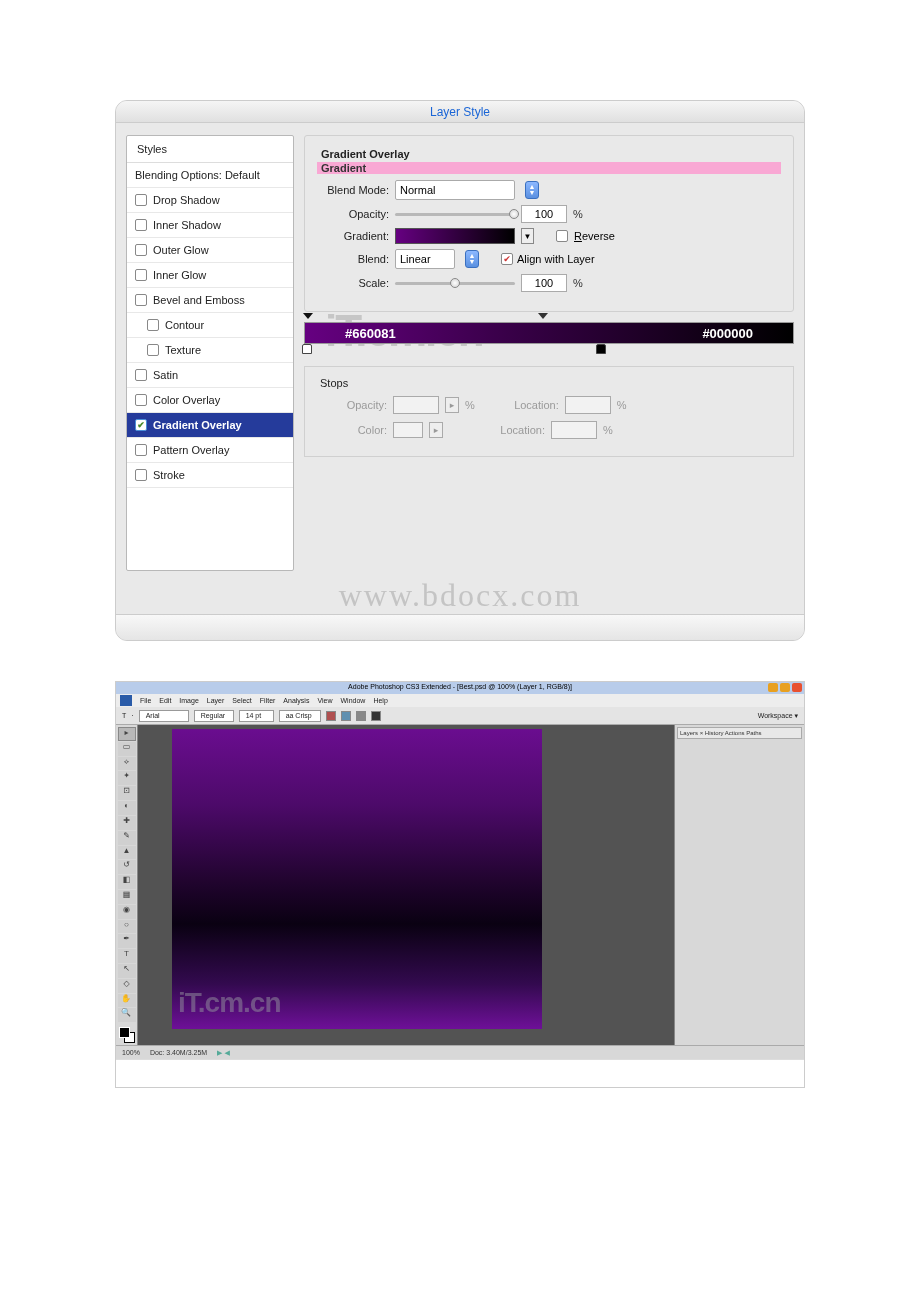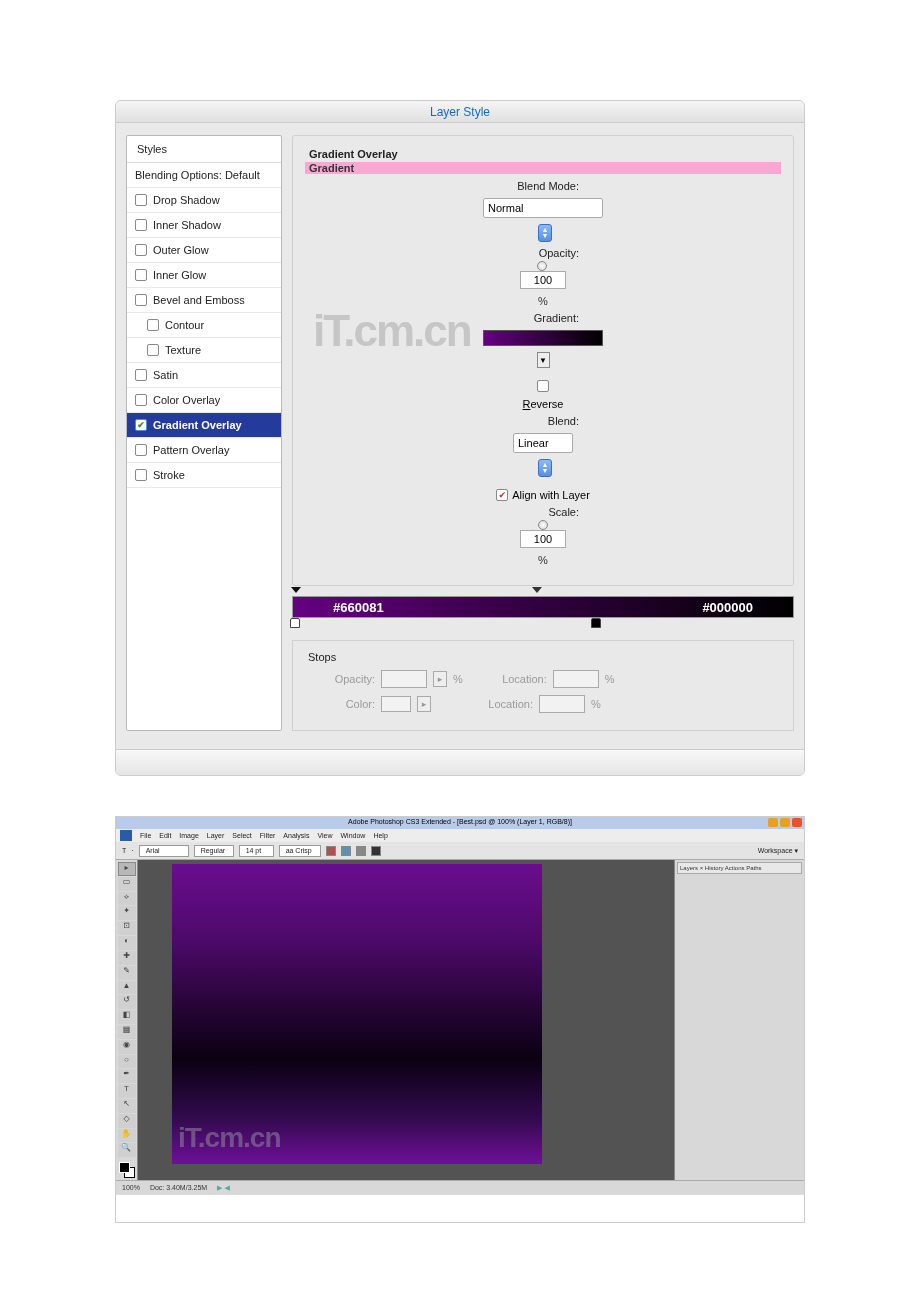--- a/index.html
+++ b/index.html
@@ -5,42 +5,42 @@
     * { box-sizing: border-box; margin: 0; padding: 0; }
     body { background: #fff; font-family: Tahoma, Arial, sans-serif; font-size: 11px; width: 920px; }
     
     .page-container { padding: 100px 115px 60px 115px; }
     
     
     .dialog {
       width: 690px;
       border: 1px solid #ccc;
       background: #e9e9e9;
-      border-radius: 6px;
+      border-radius: 12px;
       overflow: hidden;
     }
     .dialog-titlebar {
       height: 22px;
       background: linear-gradient(#f5f5f5, #e0e0e0);
       text-align: center;
       line-height: 22px;
       color: #1a65d6;
       font-size: 12px;
       border-bottom: 1px solid #ccc;
     }
     .dialog-body {
       display: flex;
       padding: 12px 10px 18px 10px;
       gap: 10px;
       position: relative;
     }
     
     
     .styles-list {
-      width: 156px;
+      width: 168px;
       background: #fff;
       border: 1px solid #b8b8b8;
       border-radius: 2px;
     }
     .styles-list-header {
       padding: 7px 10px;
       border-bottom: 1px solid #ddd;
       color: #222;
     }
     .styles-list-item {
@@ -96,21 +96,20 @@
       display: block;
       background: #f9a8d4;
       padding: 0 4px;
       margin-bottom: 6px;
     }
     .row {
       display: flex;
       align-items: center;
       margin: 5px 0;
       gap: 6px;
-      flex-direction: column;
     }
     .row-label {
       width: 72px;
       text-align: right;
       color: #222;
     }
     .row-label.disabled { color: #9a9a9a; }
     .select-box {
       display: flex;
       align-items: center;
@@ -622,20 +621,21 @@
               <div class="small-btn">▸</div>
               <span style="width:36px"></span>
               <span class="row-label disabled" style="width:54px">Location:</span>
               <input class="num-input disabled" style="">
               <span class="unit disabled">%</span>
             </div>
           </div>
         </div>
       </div>
     </div>
+    <div class="watermark-bdocx">www.bdocx.com</div>
     <div class="bottom-bar"></div>
   </div>
 
   <div class="ps-screenshot">
     <div class="ps-app">
       <div class="ps-titlebar">
         <span>Adobe Photoshop CS3 Extended - [Best.psd @ 100% (Layer 1, RGB/8)]</span>
         <div class="ps-titlebar-icons">
           <div class="ps-win-btn"></div>
           <div class="ps-win-btn"></div>

